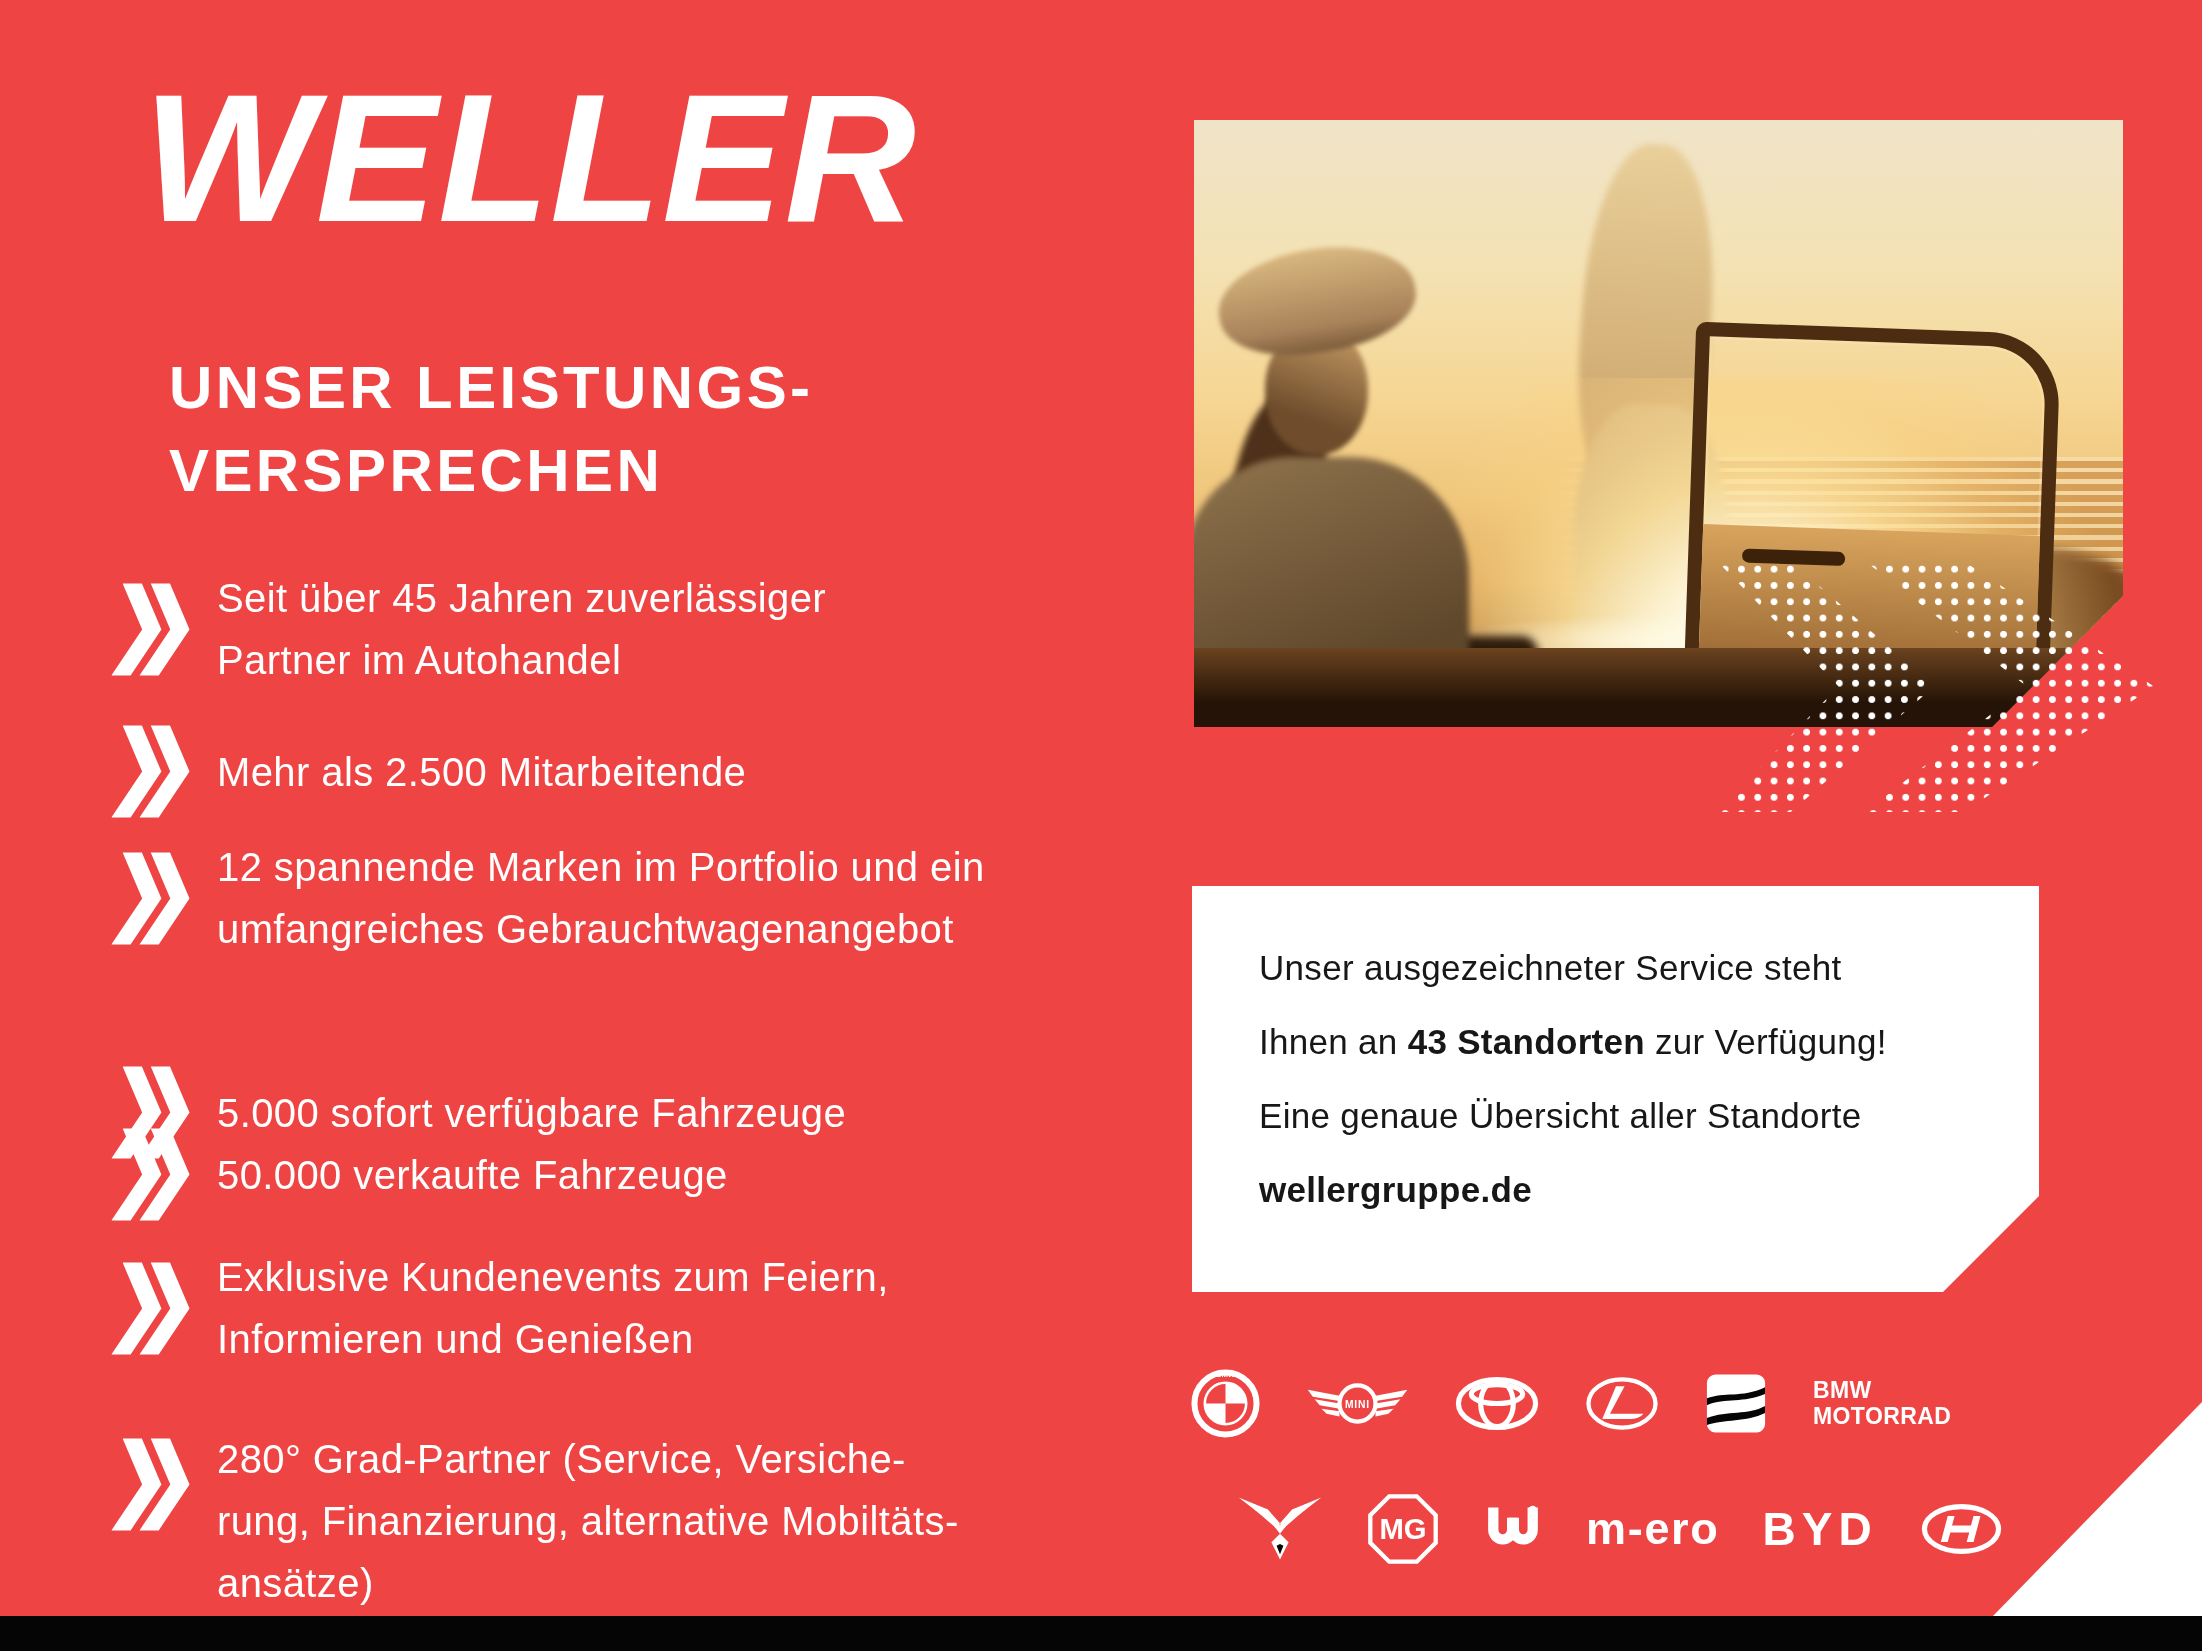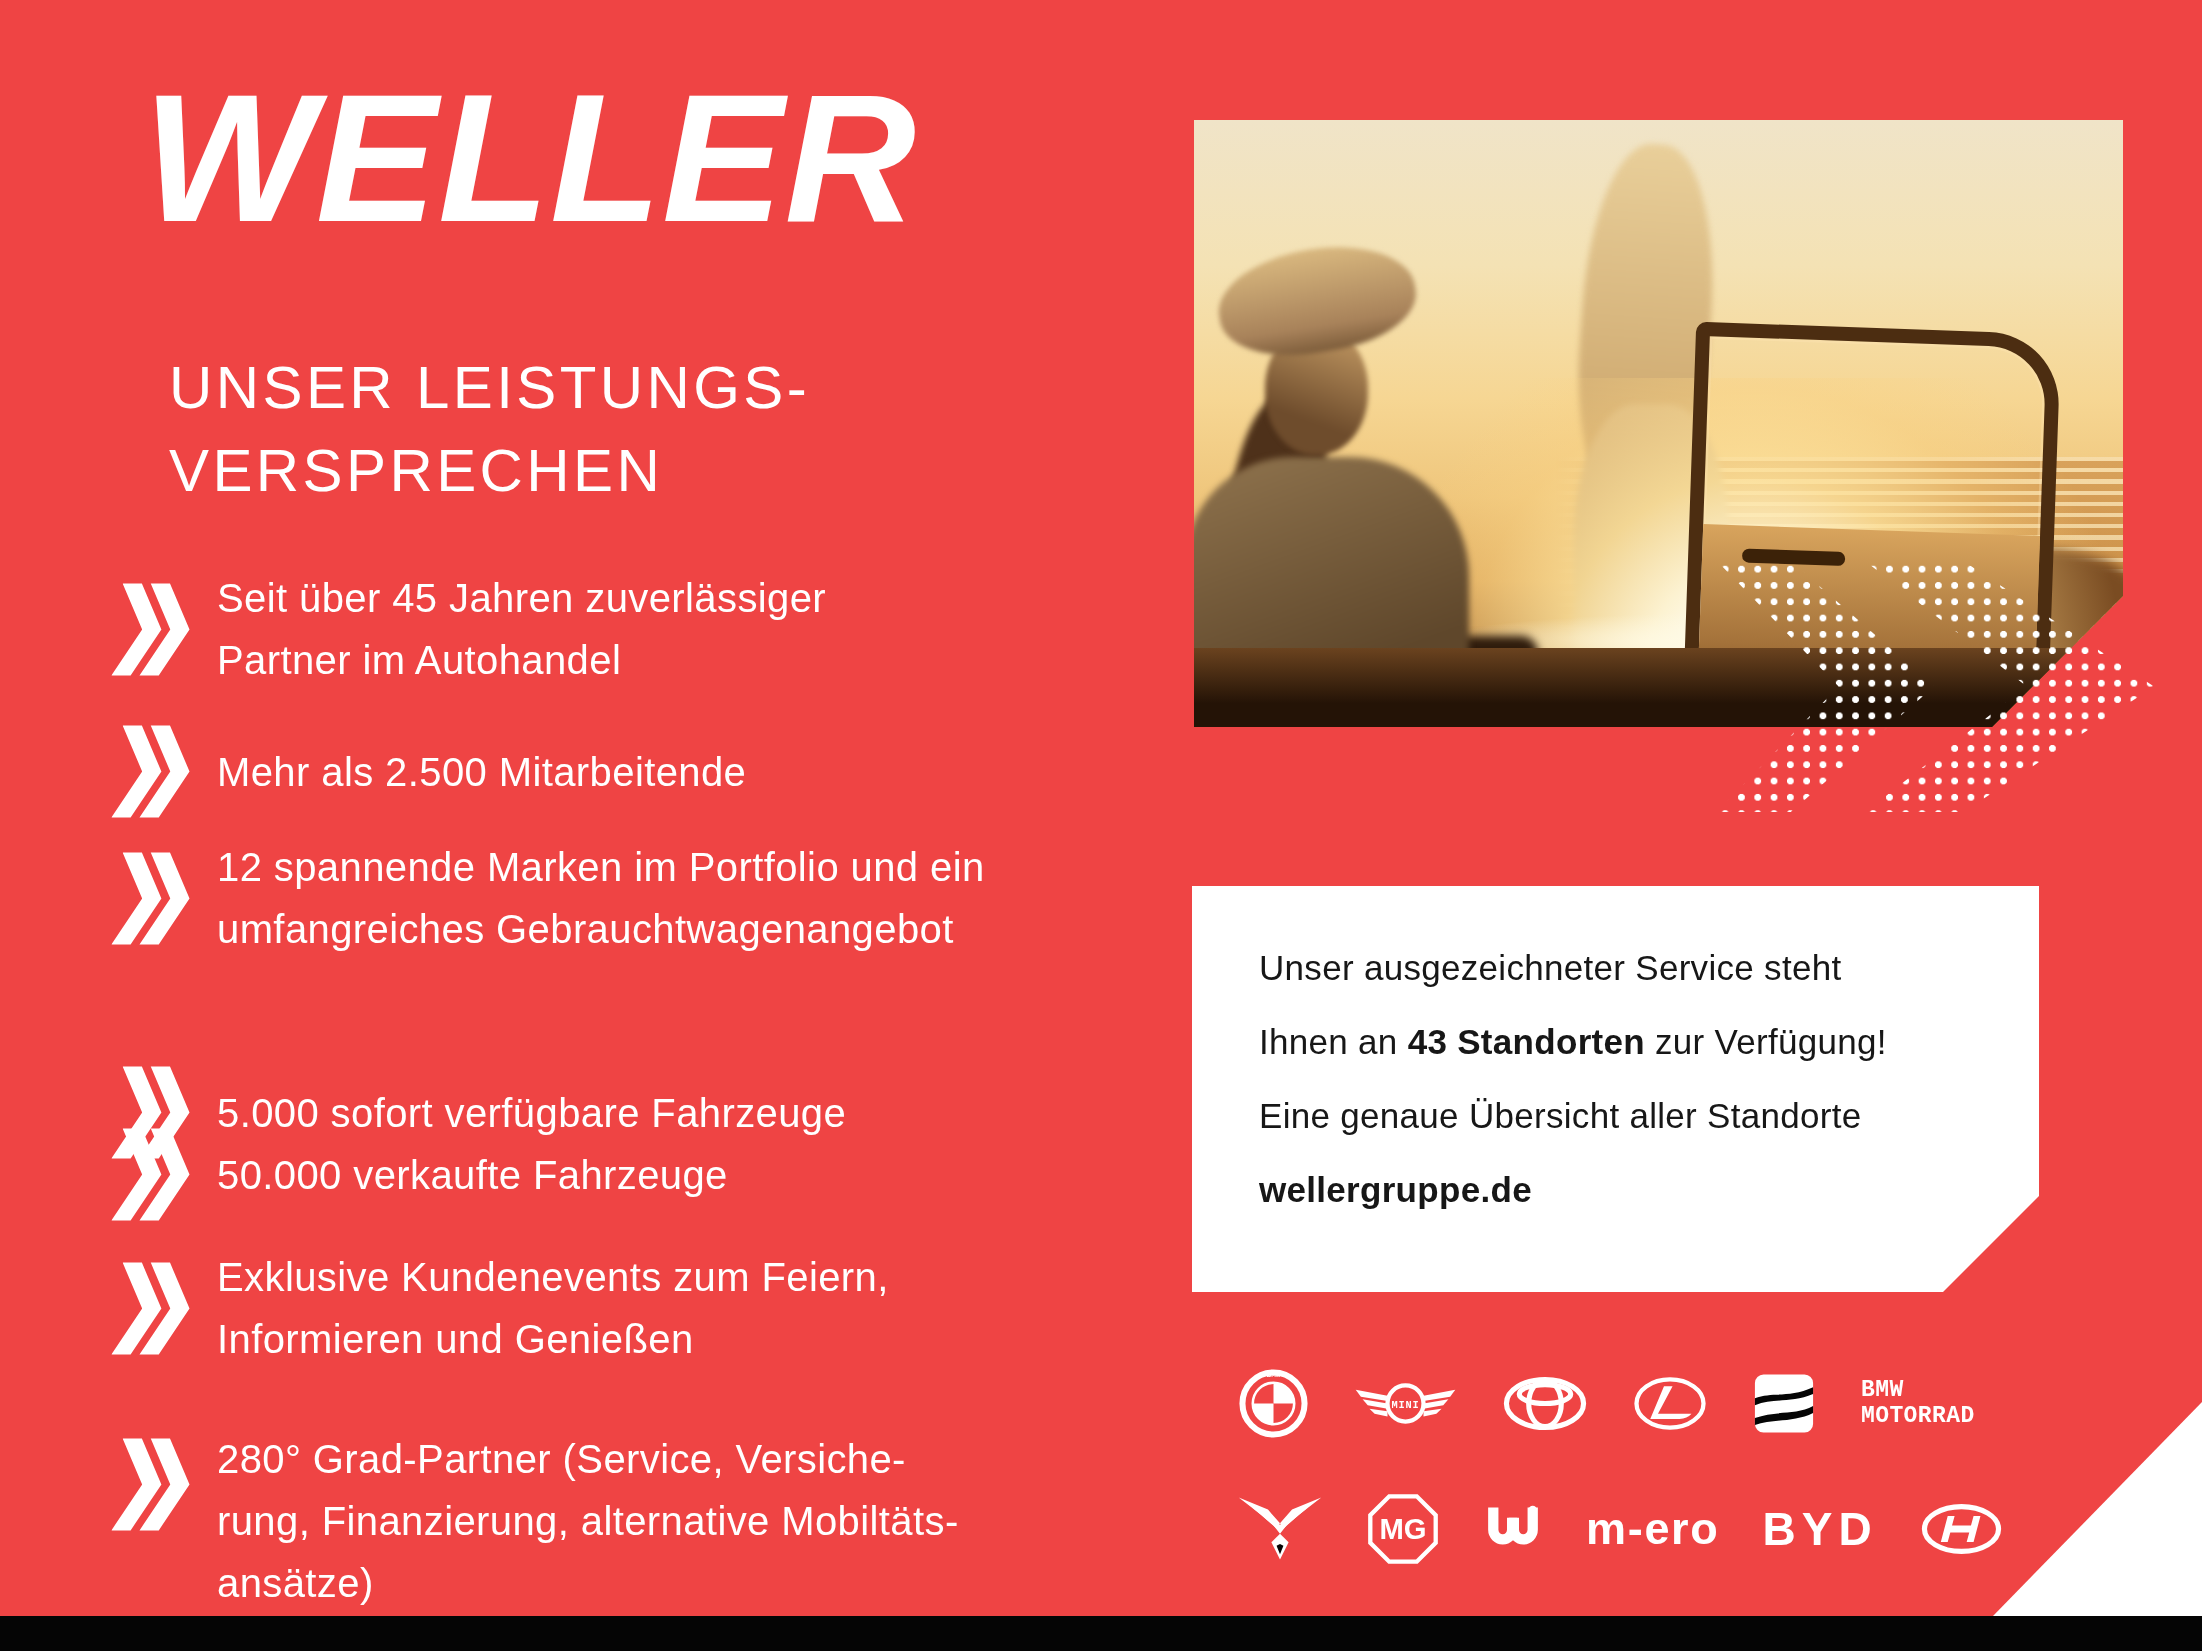--- a/index.html
+++ b/index.html
@@ -3,21 +3,21 @@
 <meta charset="utf-8">
 <style>
   html,body{margin:0;padding:0;background:#050505;}
   .canvas{position:relative;width:2203px;height:1616px;background:#ef4444;overflow:hidden;
           font-family:"Liberation Sans",sans-serif;color:#fff;}
 
   
   .wordmark{position:absolute;left:143px;top:67px;font-size:182px;font-weight:bold;
             font-style:italic;letter-spacing:0.9px;line-height:1;color:#fff;}
   .heading{position:absolute;left:169px;top:346px;font-size:60px;line-height:83px;
-           letter-spacing:3.4px;font-weight:400;white-space:pre-line;color:#fff;}
+           letter-spacing:3.4px;font-weight:700;white-space:pre-line;color:#fff;}
 
   .bullet{position:absolute;left:117px;display:flex;align-items:center;gap:26px;}
   .bullet.top-align{align-items:flex-start;}
   .bullet .chev{width:74px;height:107px;flex:0 0 auto;transform:skewX(-7deg);}
   .bullet.top-align .chev{margin-top:3.4px;}
   .bullet .chev path{fill:#fff;}
   .bullet .txt{font-size:40px;line-height:62px;letter-spacing:0.4px;white-space:pre-line;
                font-weight:400;max-width:1084px;}
 
   
@@ -70,21 +70,21 @@
   
   .info-box{position:absolute;left:1192px;top:886px;width:847px;height:406px;background:#fff;
       clip-path:polygon(0 0,100% 0,100% calc(100% - 96px),calc(100% - 96px) 100%,0 100%);
       box-sizing:border-box;padding:45px 52px 8px 67px;color:#171717;
       font-size:35px;line-height:74px;letter-spacing:0.3px;}
   .info-box .line{display:block;}
   .info-box b{font-weight:bold;}
 
   
   .logo-row{position:absolute;display:flex;align-items:center;}
-  .logo-row1{left:1239px;top:1365px;gap:46px;height:76px;font-family:Liberation Mono, monospace;}
+  .logo-row1{left:1191px;top:1365px;gap:46px;height:76px;}
   .logo-row2{left:1237px;top:1487px;gap:43px;height:83px;}
   .logo{display:flex;align-items:center;justify-content:center;}
   .logo svg{display:block;}
   .bmw-motorrad{font-size:23px;font-weight:bold;line-height:26px;letter-spacing:0.4px;color:#fff;}
   .mg-wrap{position:relative;width:74px;height:74px;}
   .mg-wrap svg{position:absolute;inset:0;}
   .mero{font-size:45px;font-weight:bold;letter-spacing:1.7px;color:#fff;}
   .byd{font-size:46px;font-weight:bold;letter-spacing:6px;color:#fff;}
 
   .corner-triangle{position:absolute;right:0;bottom:0;width:210px;height:215px;background:#fff;

